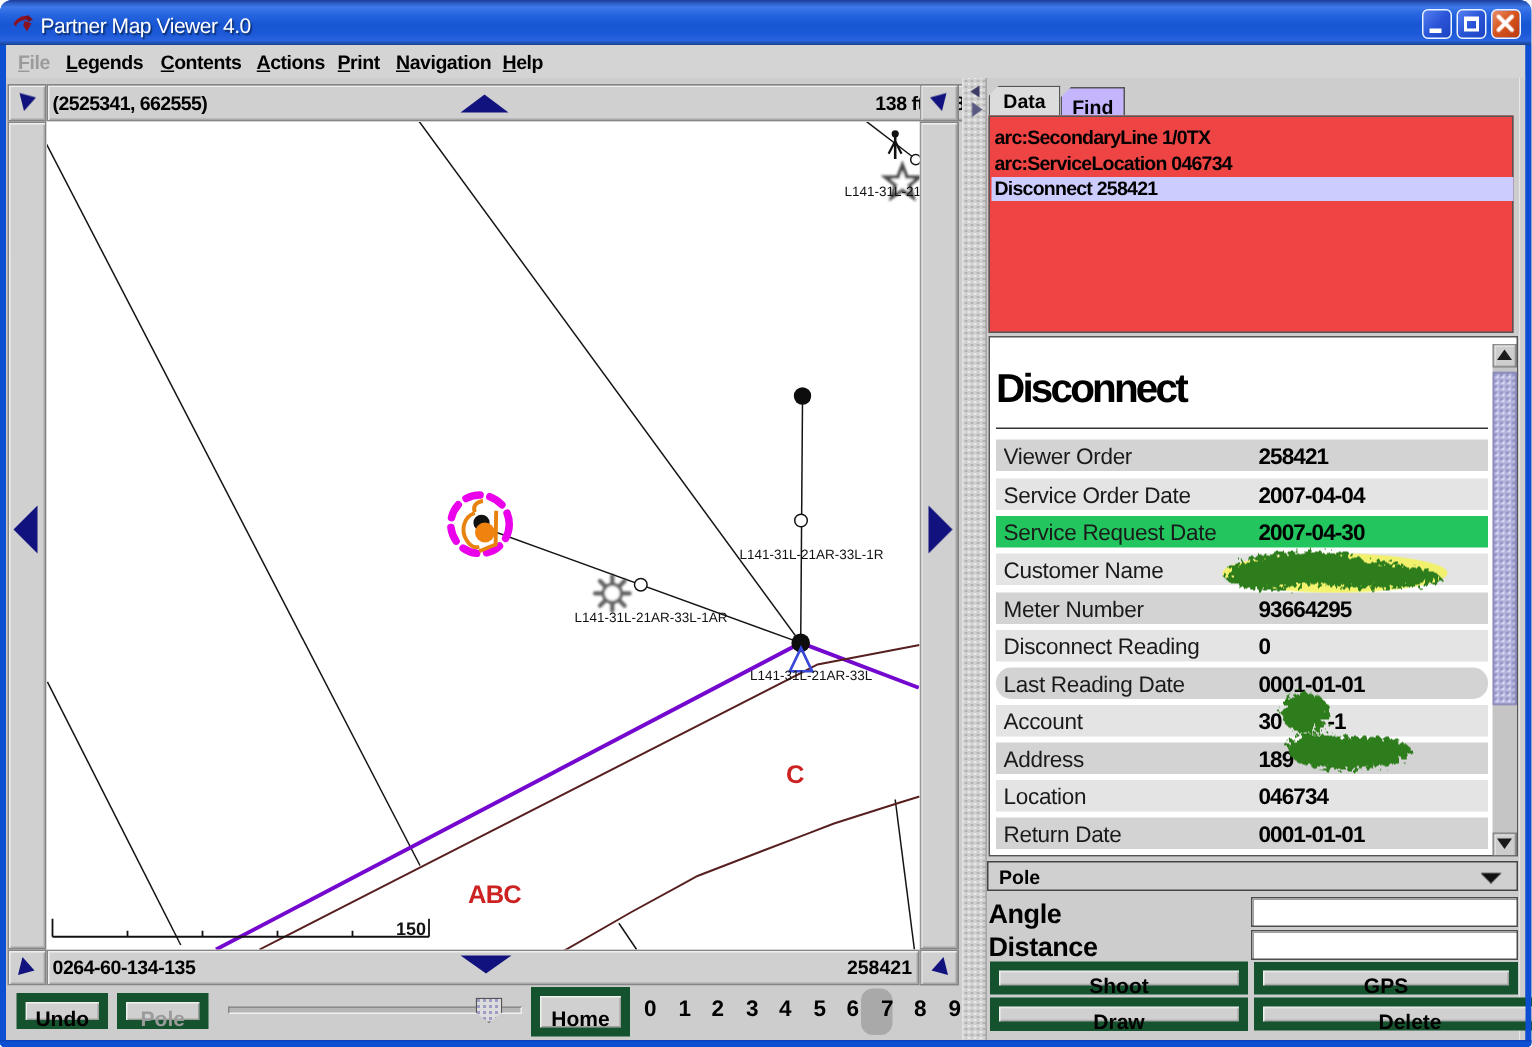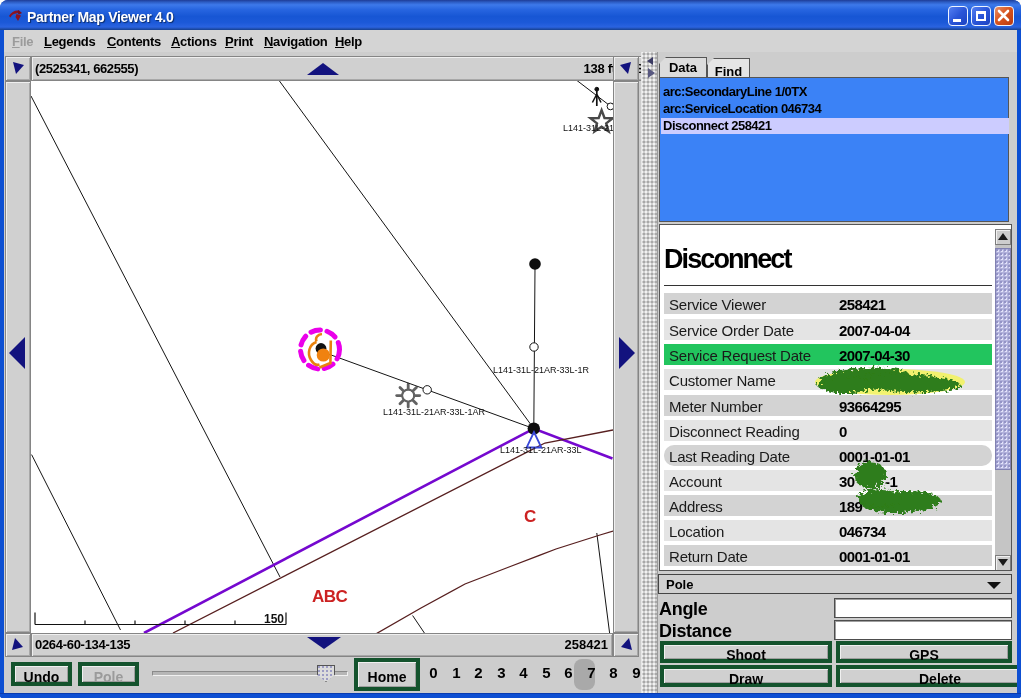--- a/index.html
+++ b/index.html
@@ -1,41 +1,41 @@
 <!DOCTYPE html>
 <html><head>
 <meta charset="utf-8">
 <style>
 html,body{margin:0;padding:0;}
 body{width:1021px;height:698px;position:relative;font-family:"Liberation Sans",sans-serif;background:#fdfdfd;overflow:hidden;}
 #win{position:absolute;left:0;top:0;width:1021px;height:698px;border-radius:8px 8px 3px 3px;overflow:hidden;background:#0d4fd2;}
 #titlebar{position:absolute;left:0;top:0;width:1021px;height:30px;background:linear-gradient(180deg,#1e3c96 0%,#2c5cc4 7%,#3d79ea 16%,#2765e0 32%,#1756d4 55%,#1c59d8 75%,#2a63e0 90%,#17408e 100%);}
-#title-txt{position:absolute;left:27px;top:9px;font-size:14px;font-weight:bold;color:#fff;text-shadow:1px 1px 1px #0a2a66;letter-spacing:-0.3px;}
+#title-txt{position:absolute;left:27px;top:9px;font-size:14px;font-weight:normal;color:#fff;text-shadow:1px 1px 1px #0a2a66;letter-spacing:-0.3px;}
 .tbtn{position:absolute;top:6px;width:20px;height:20px;border-radius:4px;border:1px solid #eef4ff;box-sizing:border-box;}
 #btn-min{left:948px;background:linear-gradient(135deg,#5580f2 0%,#2a55d8 50%,#1c43c2 100%);}
 #btn-max{left:971px;background:linear-gradient(135deg,#5580f2 0%,#2a55d8 50%,#1c43c2 100%);}
 #btn-close{left:994px;background:linear-gradient(135deg,#e8906a 0%,#d9551f 45%,#b93a10 100%);}
 #menubar{position:absolute;left:4px;top:30px;width:1013px;height:22px;background:#d4d4d4;border-bottom:1px solid #a8a8a8;}
 .mi{position:absolute;top:4px;font-size:13px;font-weight:bold;color:#000;letter-spacing:-0.3px;}
 #content{position:absolute;left:4px;top:52px;width:1013px;height:642px;background:#cdcdcd;}
 .panel3d{position:absolute;background:#d0d0d0;border:1px solid #858585;box-shadow:inset 1px 1px 0 #efefef,inset -1px -1px 0 #a8a8a8;box-sizing:border-box;}
 .navy{fill:#12127e;}
 #canvas{position:absolute;left:31px;top:81px;width:582px;height:552px;background:#fff;}
 #divider{position:absolute;left:641px;top:52px;width:17px;height:642px;background:#d0d0d0;background-image:radial-gradient(circle,#a8a8a8 0.75px,transparent 1px),radial-gradient(circle,#f2f2f2 0.75px,transparent 1px);background-size:4px 4px,4px 4px;background-position:0 0,2px 2px;border-left:1px solid #e8e8e8;border-right:1px solid #9a9a9a;box-sizing:border-box;}
 #rpanel{position:absolute;left:658px;top:52px;width:355px;height:642px;background:#cdcdcd;}
 .tab{position:absolute;box-sizing:border-box;font-size:13px;font-weight:bold;text-align:center;}
-#listbox{position:absolute;left:1px;top:25px;width:350px;height:145px;background:#3b82f6;border:1px solid #555;box-sizing:border-box;}
+#listbox{position:absolute;left:1px;top:25px;width:350px;height:145px;background:#ef4444;border:1px solid #555;box-sizing:border-box;}
 .li{position:absolute;left:1px;width:346px;height:16px;line-height:15px;font-size:13px;font-weight:bold;padding-left:2px;white-space:nowrap;letter-spacing:-0.5px;}
 #detail{position:absolute;left:1px;top:172px;width:353px;height:347px;background:#fff;border:1px solid #555;box-sizing:border-box;overflow:hidden;}
 .drow{position:absolute;left:4px;width:328px;height:21px;}
 .dlab{position:absolute;left:5px;top:3px;font-size:15px;color:#1a1a1a;letter-spacing:-0.2px;}
 .dval{position:absolute;left:175px;top:3px;font-size:15px;font-weight:bold;color:#000;letter-spacing:-0.6px;}
 .sb-btn{position:absolute;left:335px;width:16px;height:16px;background:#cdcdcd;border:1px solid #7d7d7d;box-sizing:border-box;box-shadow:inset 1px 1px 0 #f0f0f0;}
 .field{position:absolute;background:#fff;border:1px solid #4d4d4d;box-sizing:border-box;box-shadow:inset 1px 1px 0 #9f9f9f;}
-.rbtn{position:absolute;width:172px;height:22px;background:#d0d0d0;border:4px solid #14532d;box-sizing:border-box;box-shadow:inset 1px 1px 0 #f0f0f0,inset -1px -1px 0 #9f9f9f;font-size:14px;font-weight:bold;text-align:center;line-height:20px;}
+.rbtn{position:absolute;width:172px;height:22px;background:#d0d0d0;border:6px solid #14532d;box-sizing:border-box;box-shadow:inset 1px 1px 0 #f0f0f0,inset -1px -1px 0 #9f9f9f;font-size:14px;font-weight:bold;text-align:center;line-height:20px;}
 .blab{position:absolute;font-size:18px;font-weight:bold;color:#000;letter-spacing:-0.3px;}
 .dig{position:absolute;top:7px;width:25px;text-align:center;font-size:15px;font-weight:bold;color:#000;}
 .aa,.mi,#title-txt,.dlab,.dval,.blab,.dig{transform:translateZ(0);}
 .li b,.tab b,.rbtn b{display:block;transform:translateZ(0);font-weight:bold;}
 svg{transform:translateZ(0);}
 </style>
 </head>
 <body>
 <div id="win">
   <div id="titlebar">
@@ -129,39 +129,39 @@
     <svg width="17" height="26" style="position:absolute;left:1px;top:4px">
         <polygon points="10,1 10,9 4,5" fill="#3c3c64"></polygon>
         <polygon points="5,12 5,22 12,17" fill="#585880"></polygon>
       </svg>
   </div>
 
   <div id="rpanel">
     <div class="tab" style="left:1px;top:5px;width:48px;height:20px;background:#dcdcdc;border:1px solid #555;border-bottom:none;clip-path:polygon(7px 0,100% 0,100% 100%,0 100%,0 7px);padding-top:2px;">
         <b>Data</b>
       </div>
-    <div class="tab" style="left:49px;top:6px;width:43px;height:19px;background:#e5e5e5;border:1px solid #555;border-bottom:none;clip-path:polygon(7px 0,100% 0,100% 100%,0 100%,0 7px);padding-top:5px;">
+    <div class="tab" style="left:49px;top:6px;width:43px;height:19px;background:#c4b5fd;border:1px solid #555;border-bottom:none;clip-path:polygon(7px 0,100% 0,100% 100%,0 100%,0 7px);padding-top:5px;">
         <b>Find</b>
       </div>
     <div id="listbox">
       <div class="li" style="top:6px;">
           <b>arc:SecondaryLine 1/0TX</b>
         </div>
       <div class="li" style="top:23px;">
           <b>arc:ServiceLocation 046734</b>
         </div>
       <div class="li" style="top:40px;background:#ccccff;">
           <b>Disconnect 258421</b>
         </div>
     </div>
     <div id="detail">
       <div class="aa" style="position:absolute;left:4px;top:19px;font-size:27px;font-weight:bold;letter-spacing:-1.9px;">Disconnect</div>
       <div style="position:absolute;left:4px;top:60px;width:328px;height:1px;background:#333;"></div>
       <div class="drow" style="top:68px;background:#d3d3d3;">
-          <span class="dlab">Service Viewer</span>
+          <span class="dlab">Viewer Order</span>
           <span class="dval">258421</span>
         </div>
       <div class="drow" style="top:94px;background:#e4e4e4;">
           <span class="dlab">Service Order Date</span>
           <span class="dval">2007-04-04</span>
         </div>
       <div class="drow" style="top:119px;background:#22c55e;">
           <span class="dlab">Service Request Date</span>
           <span class="dval">2007-04-30</span>
         </div>

